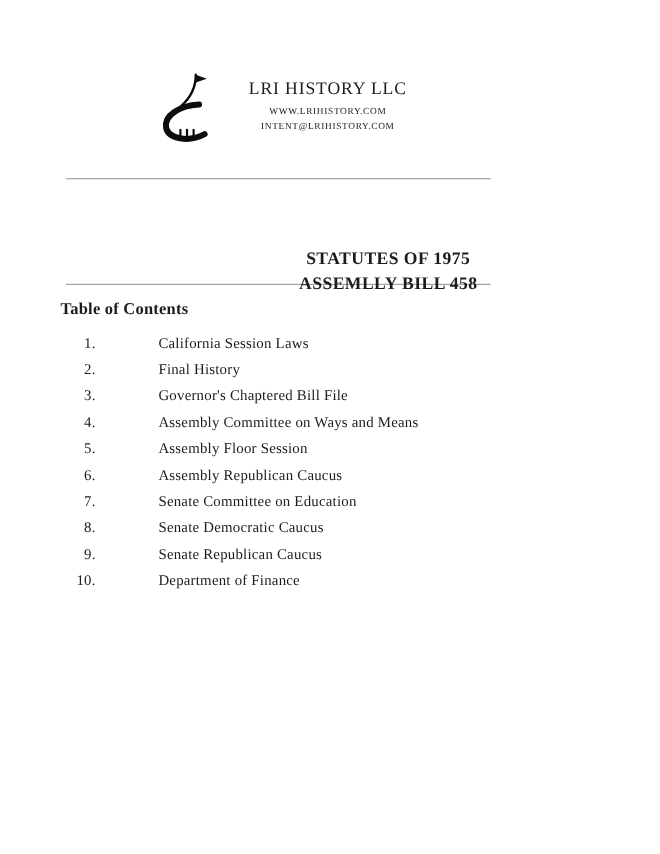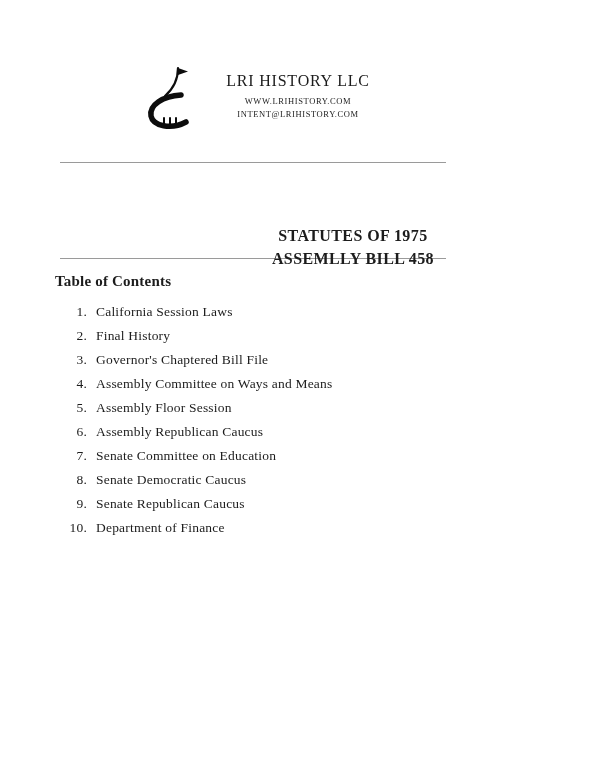--- a/index.html
+++ b/index.html
@@ -91,20 +91,21 @@
     letter-spacing: 0.2px;
   }
   .toc-num {
     width: 32px;
     text-align: right;
     margin-right: 9px;
     flex-shrink: 0;
   }
   .toc-label {
     flex: 1;
+    margin-left: 48px;
   }
 </style>
 </head>
 <body>
 
 <div class="page">
 
   <div class="logo">
     <svg width="54" height="74" viewBox="0 0 54 74" aria-hidden="true">
       <g stroke="#0d0d0d" fill="none" stroke-linecap="round">

